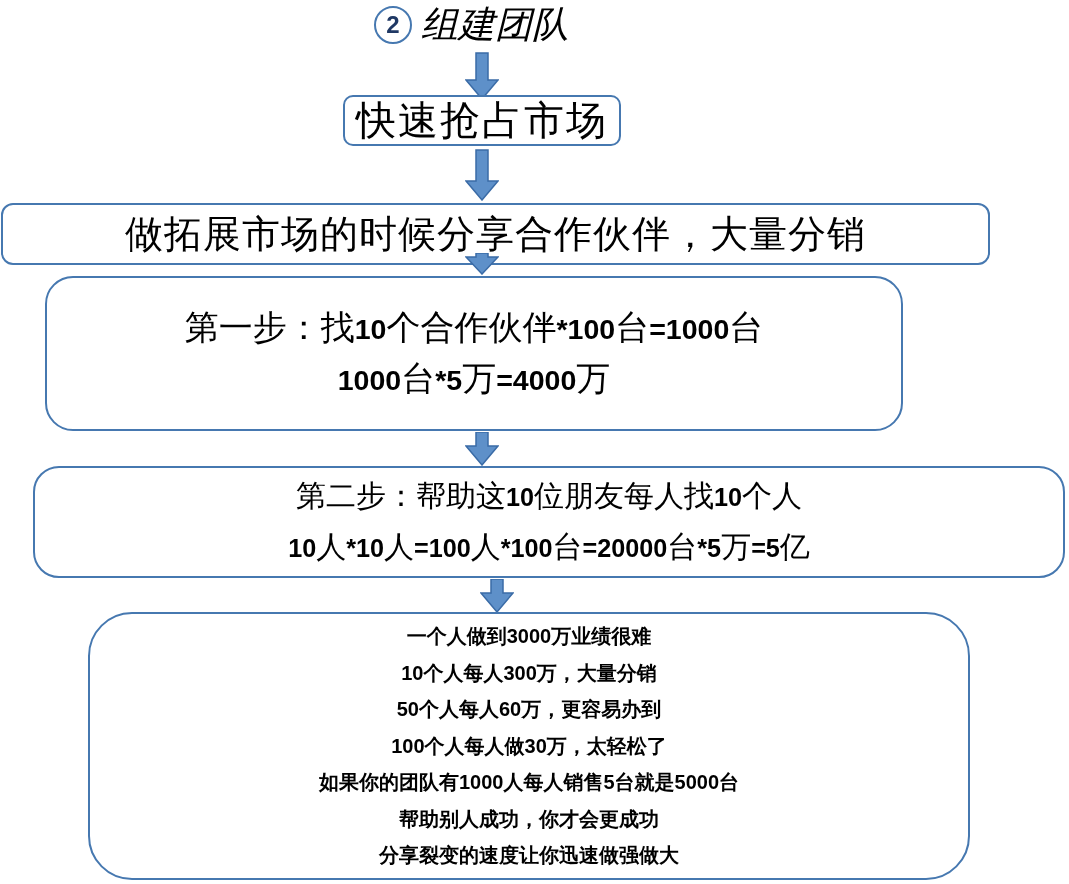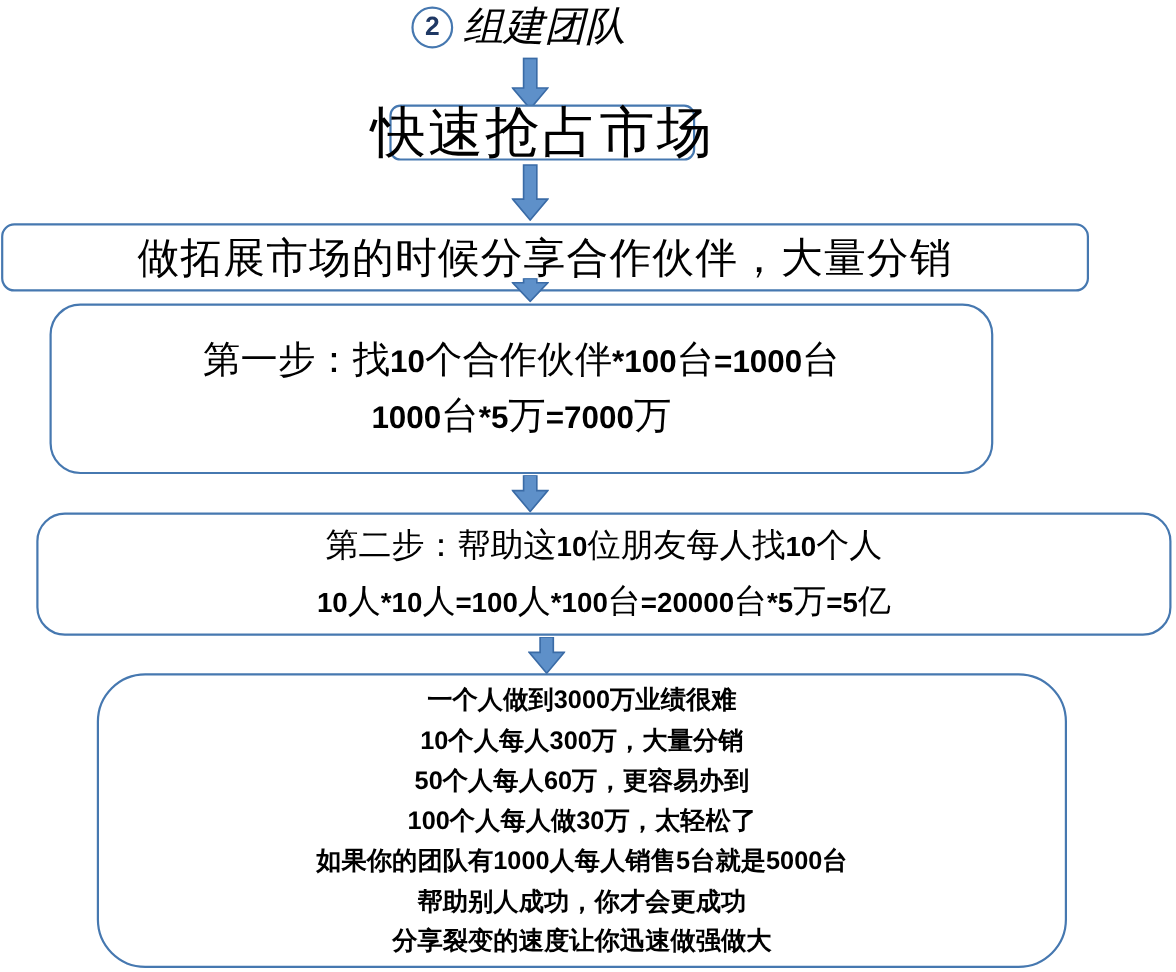--- a/index.html
+++ b/index.html
@@ -18,29 +18,29 @@
   
   .badge-row{position:absolute;left:374px;top:4px;display:flex;align-items:center;gap:9px;}
   .badge-circle{
     width:38px;height:38px;border:2.5px solid var(--border-blue,#4678B0);border-radius:50%;
     display:flex;align-items:center;justify-content:center;box-sizing:border-box;
     font-family:"Liberation Sans",sans-serif;font-weight:bold;font-size:24px;
     color:var(--badge-number,#1F3864);background:#fff;
   }
   .badge-label{font-size:37px;font-style:italic;line-height:42px;}
   
-  .market {left:354px;top:95px;width:278px;height:51px;border-radius:10px;font-size:50px;letter-spacing:2px;}
+  .market {left:343px;top:95px;width:278px;height:51px;border-radius:10px;font-size:40px;letter-spacing:2px;}
   .expand {left:1px;top:203px;width:989px;height:62px;border-radius:12px;font-size:38px;letter-spacing:1px;}
   .step1  {left:45px;top:276px;width:858px;height:155px;border-radius:28px;font-size:34px;}
   .step1 .line{line-height:50px;}
   .step2  {left:33px;top:466px;width:1032px;height:112px;border-radius:26px;font-size:30px;}
   .step2 .line{line-height:49px;}
   .summary{
     left:88px;top:612px;width:882px;height:268px;border-radius:44px;
-    font-family:"Liberation Sans",sans-serif;font-weight:bold;font-size:23px;
+    font-family:"Liberation Sans",sans-serif;font-weight:bold;font-size:20px;
   }
   .summary .line{line-height:36.5px;}
   
   .rich b{
     font-family:"Liberation Sans",sans-serif;font-weight:700;font-size:0.84em;letter-spacing:0;
   }
   
   .a1{left:465px;top:52px;}
   .a2{left:465px;top:149px;}
   .a3{left:465px;top:253px;}
@@ -74,21 +74,21 @@
   <div class="node expand">
     <div class="line">做拓展市场的时候分享合作伙伴，大量分销</div>
   </div>
 
   <svg class="arrow a3" width="34" height="22" viewBox="0 0 34 22">
     <path d="M11 0 H23 V4 H33 L17 21 L1 4 H11 Z"></path>
   </svg>
 
   <div class="node step1">
     <div class="line rich">第一步：找<b>10</b>个合作伙伴<b>*100</b>台<b>=1000</b>台</div>
-    <div class="line rich"><b>1000</b>台<b>*5</b>万<b>=7000</b>万</div>
+    <div class="line rich"><b>1000</b>台<b>*5</b>万<b>=4000</b>万</div>
   </div>
 
   <svg class="arrow a4" width="34" height="34" viewBox="0 0 34 34">
     <path d="M11 0 H23 V14 H33 L17 33 L1 14 H11 Z"></path>
   </svg>
 
   <div class="node step2">
     <div class="line rich">第二步：帮助这<b>10</b>位朋友每人找<b>10</b>个人</div>
     <div class="line rich"><b>10</b>人<b>*10</b>人<b>=100</b>人<b>*100</b>台<b>=20000</b>台<b>*5</b>万<b>=5</b>亿</div>
   </div>

